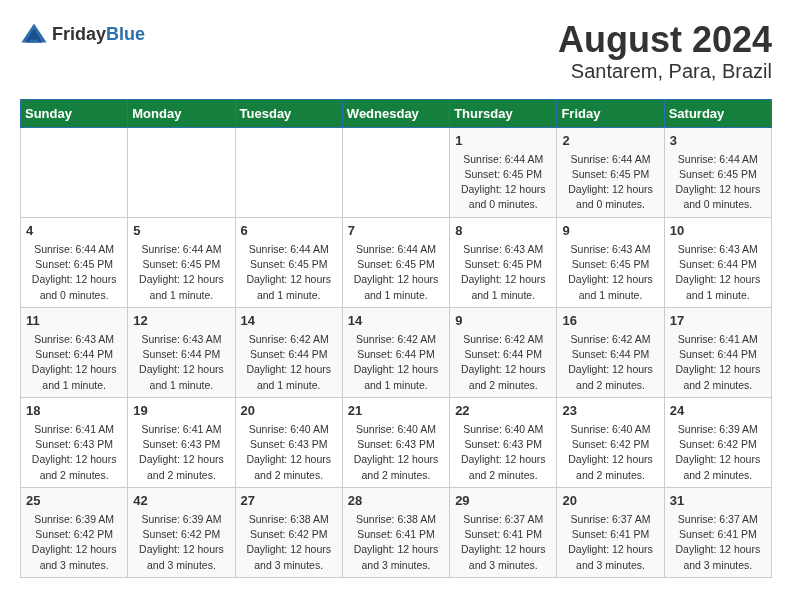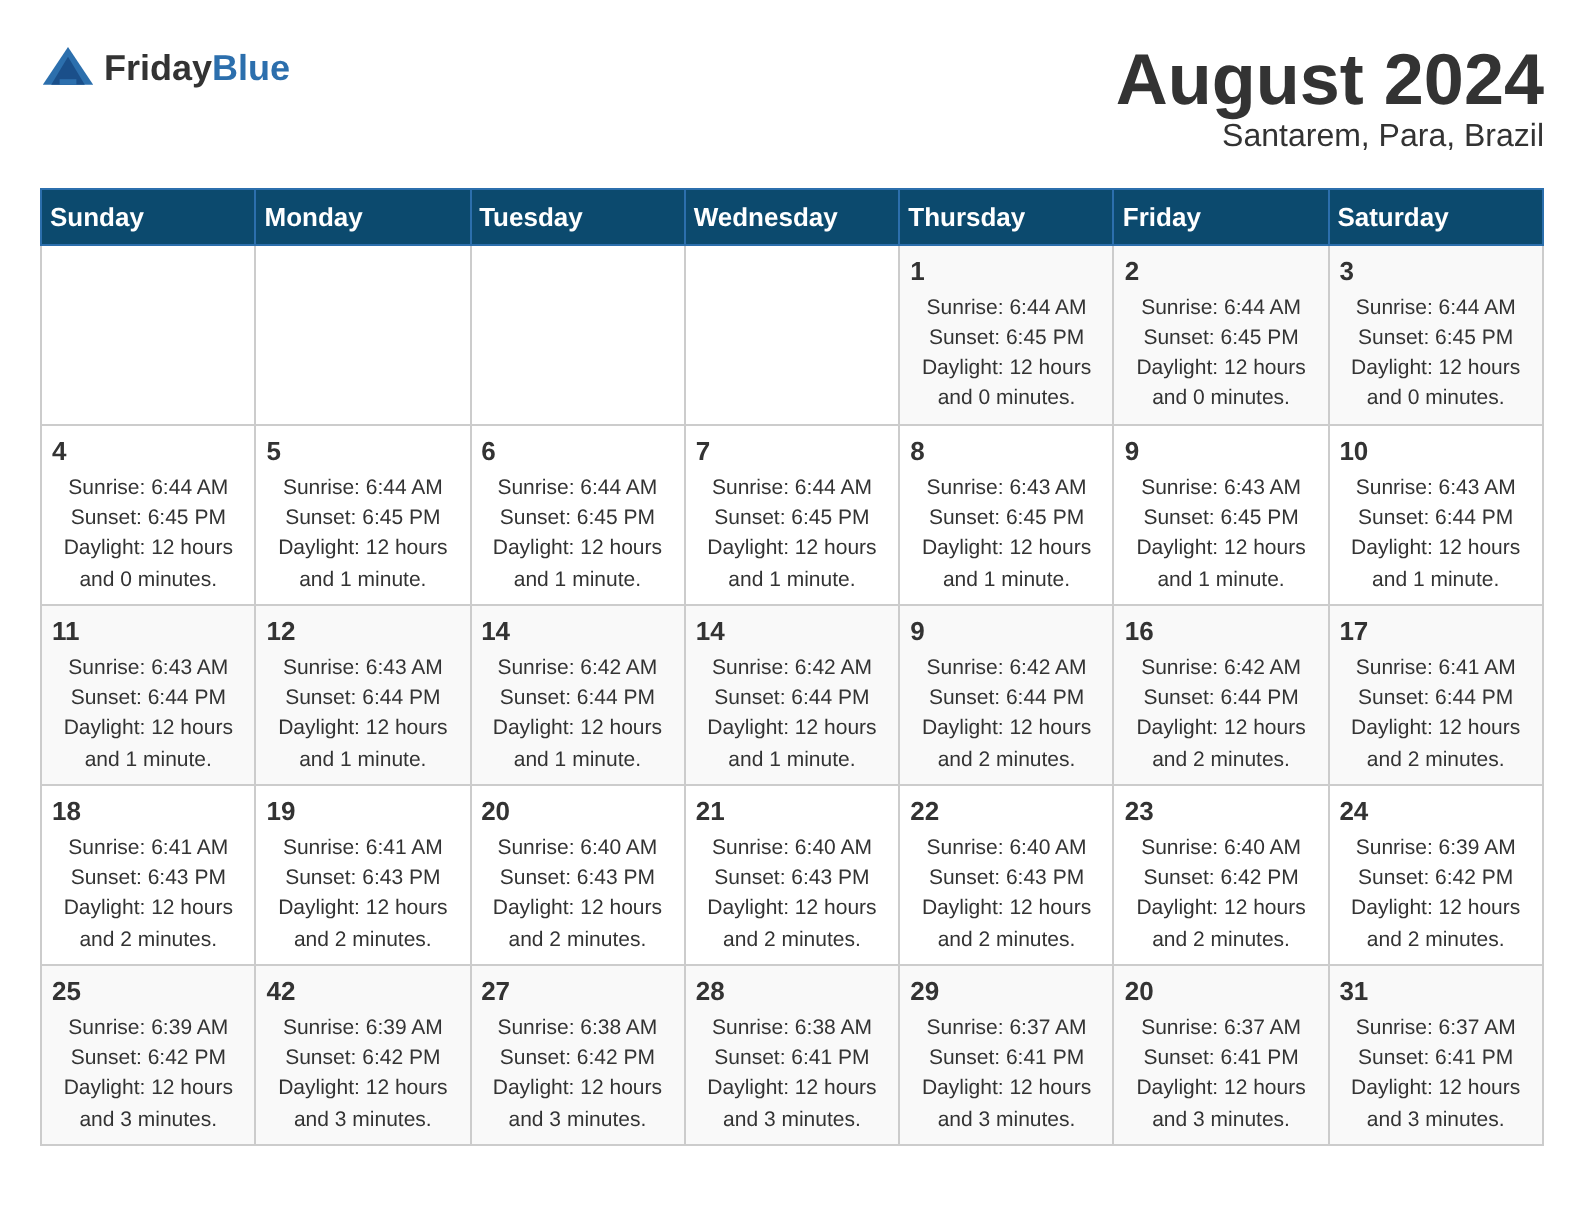--- a/index.html
+++ b/index.html
@@ -29,31 +29,31 @@
       text-align: right;
       margin-left: 28px;
     }
     .title-block h1 {
       font-size: 36px;
       font-weight: bold;
       color: #333;
       line-height: 1.1;
     }
     .title-block h2 {
-      font-size: 16px;
+      font-size: 20px;
       font-weight: normal;
       color: #333;
     }
     .calendar {
       width: 100%;
       border-collapse: collapse;
       font-size: 11px;
     }
     .calendar thead tr {
-      background-color: #0c4a6e;
+      background-color: #15803d;
       color: #fff;
     }
     .calendar thead th {
       padding: 6px 4px;
       text-align: left;
       font-size: 13px;
       font-weight: bold;
       border: 1px solid #2c6fad;
     }
     .calendar tbody tr {

